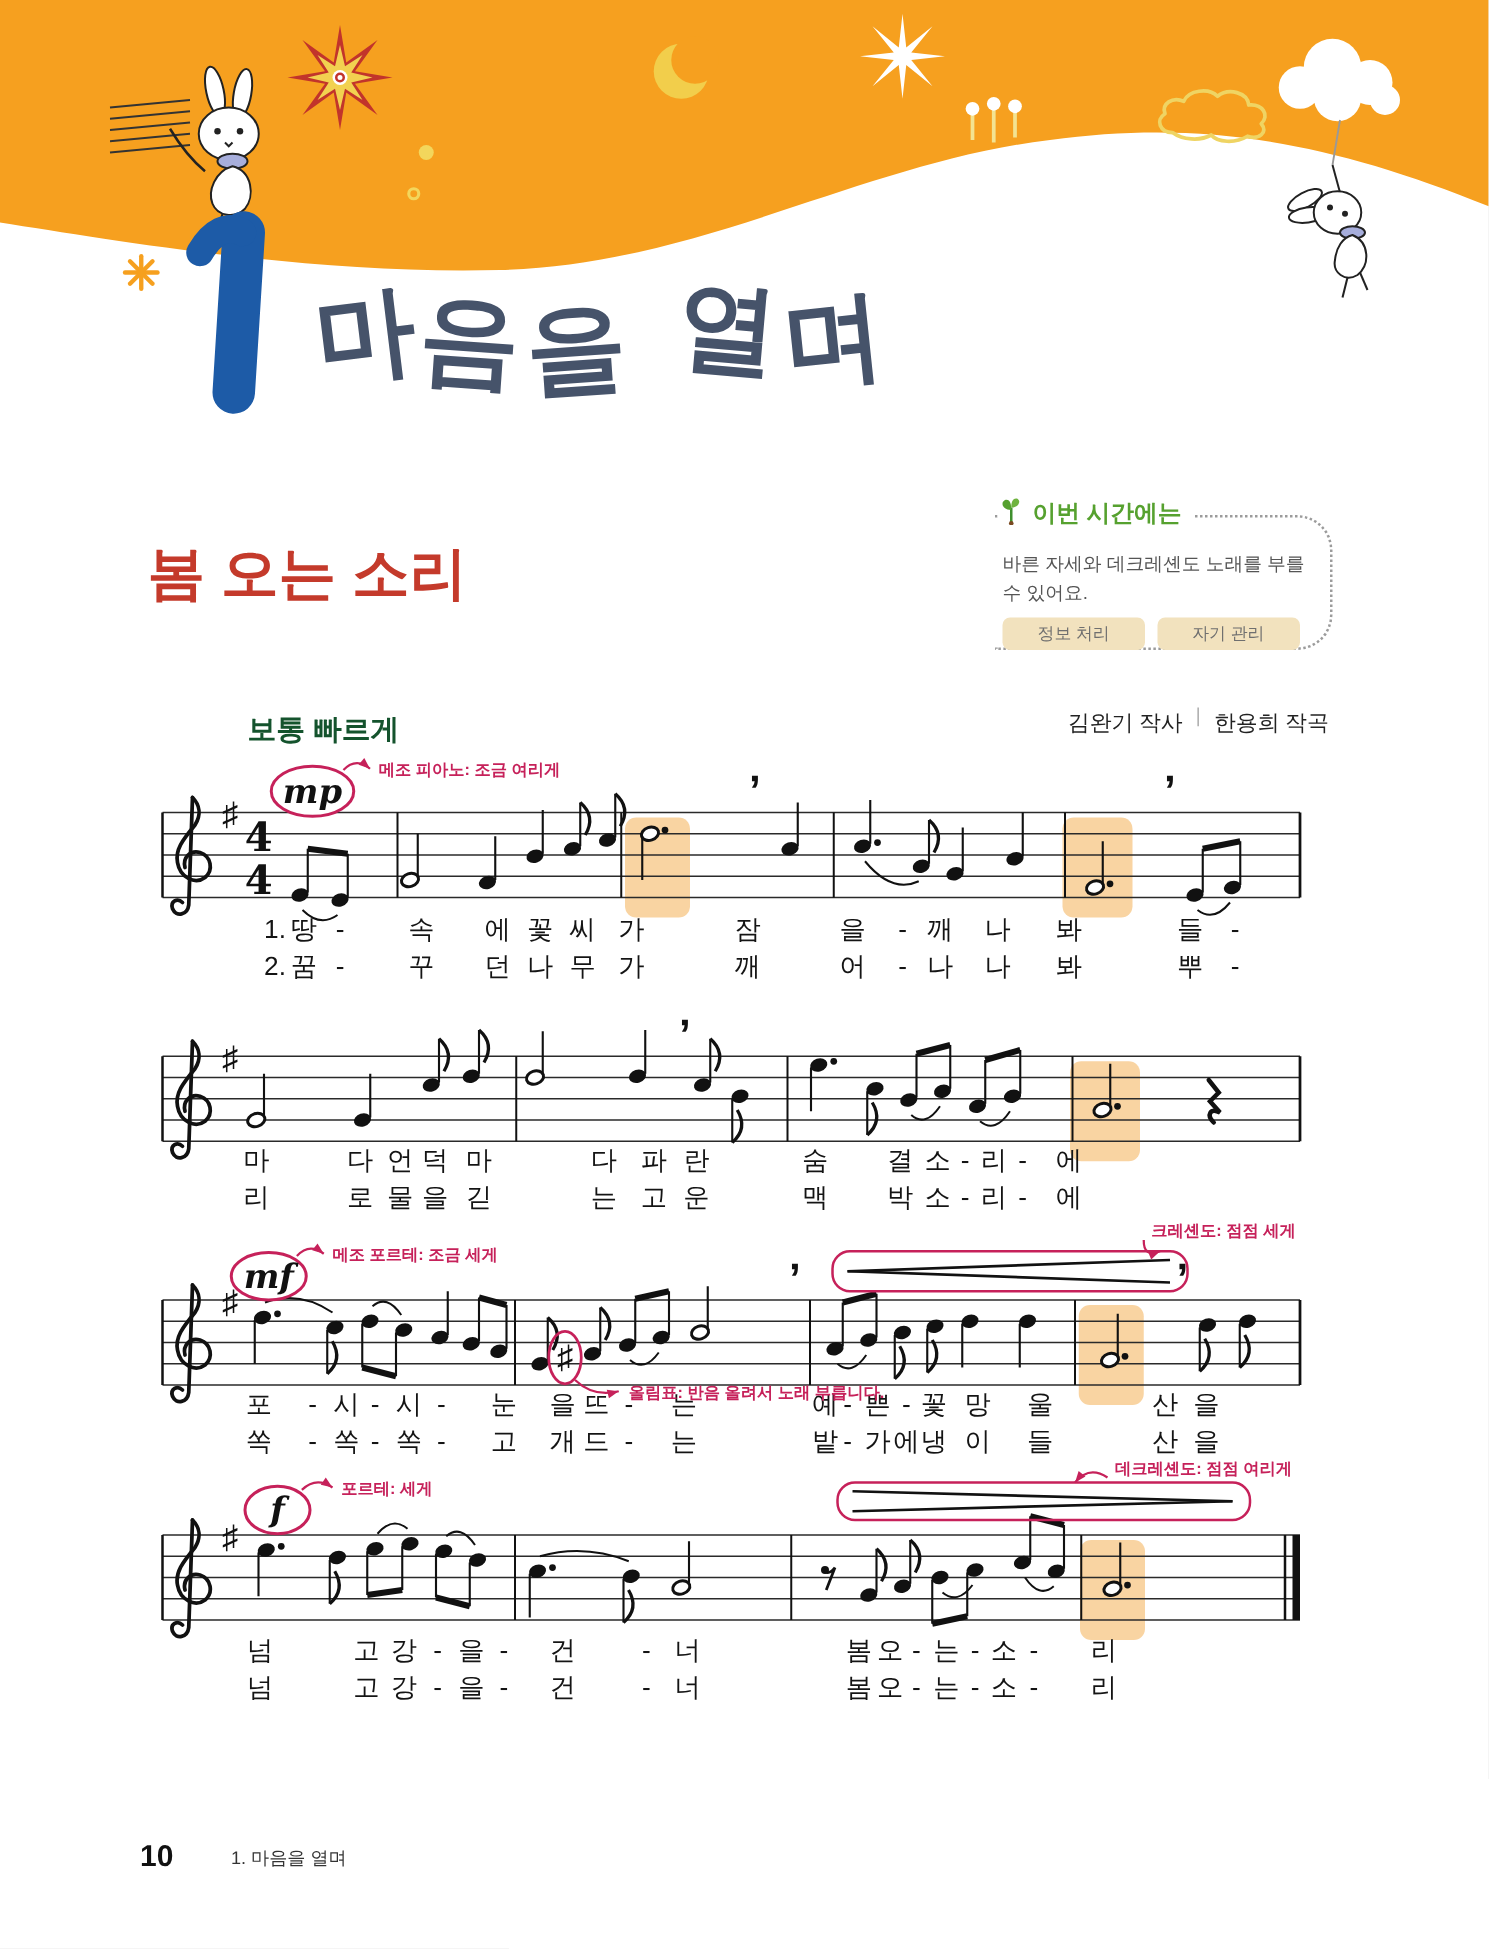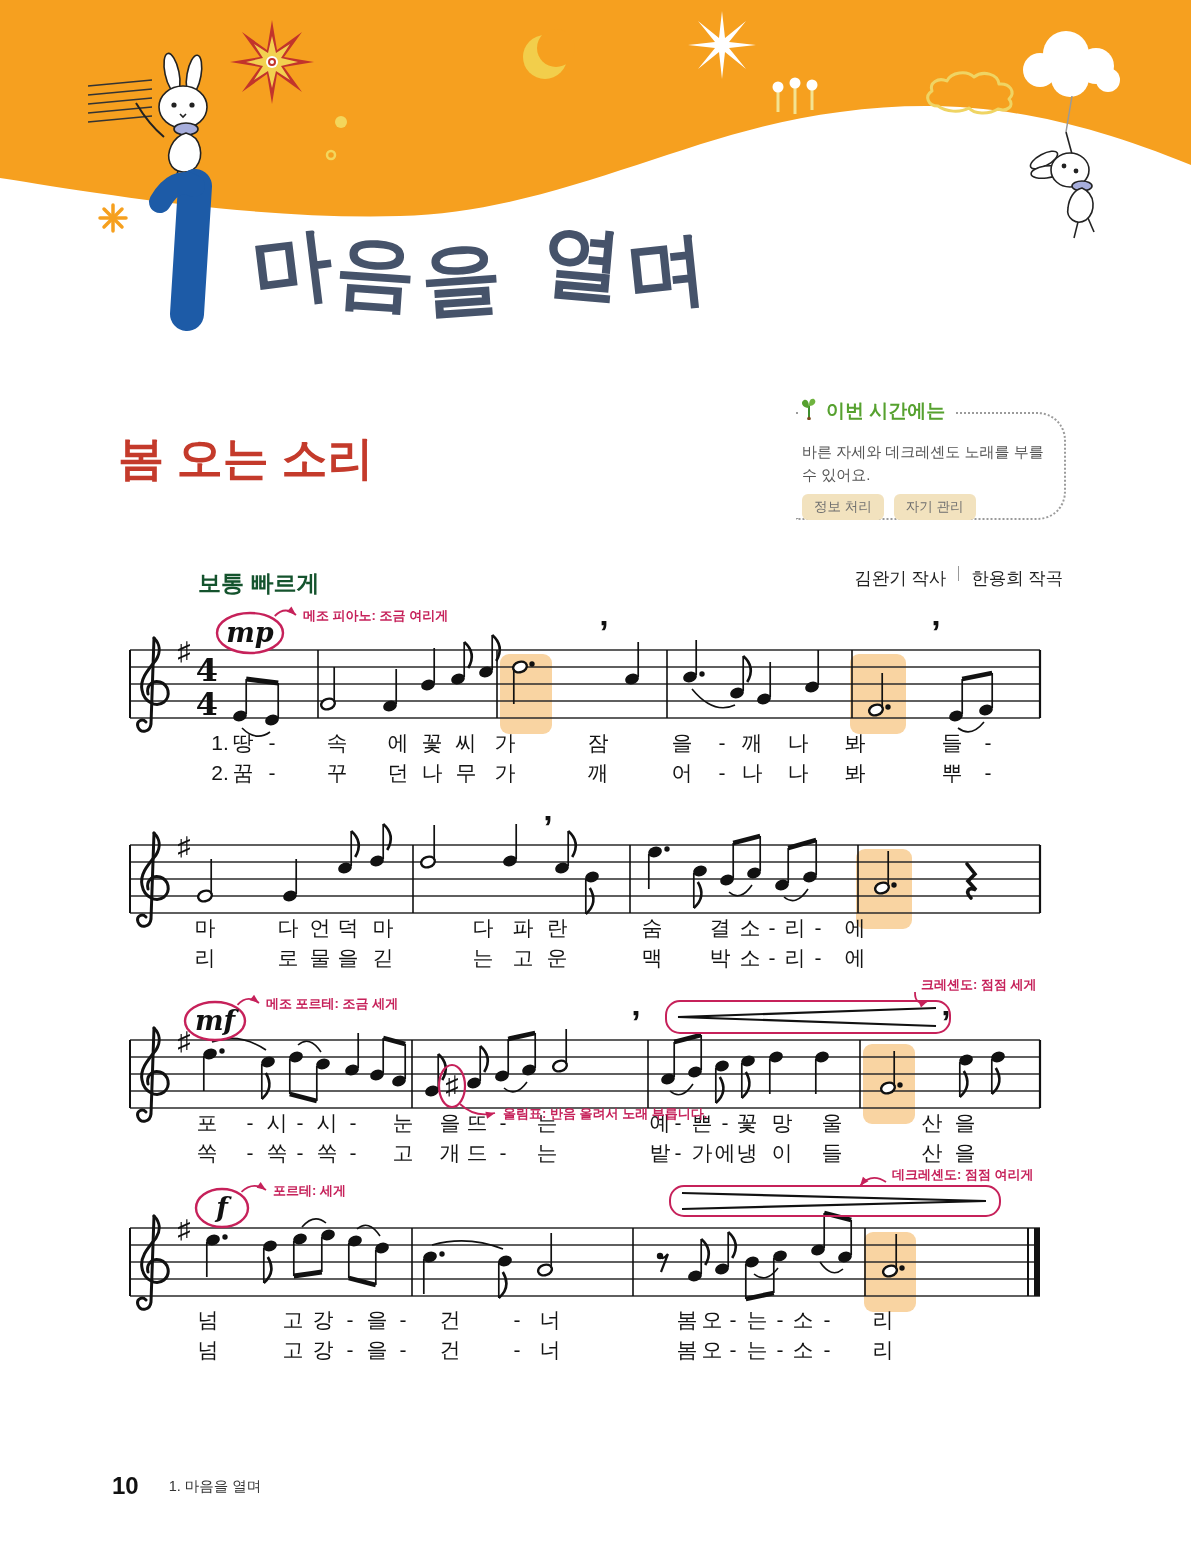--- a/index.html
+++ b/index.html
@@ -10,28 +10,28 @@
   .unit-title{position:absolute;left:252px;top:212px;font-size:80px;font-weight:800;
               color:#46536A;letter-spacing:4px;white-space:nowrap;}
   .unit-title span{display:inline-block;}
   .song-title{position:absolute;left:118px;top:428px;font-size:46px;font-weight:800;color:#C43A2B;}
   .lesson-box{position:absolute;left:796px;top:412px;width:268px;height:104px;
               border:2px dotted #9b9b9b;border-left:none;border-radius:0 28px 28px 0;}
   .lesson-title{position:absolute;left:798px;top:398px;background:#fff;padding:0 10px 0 0;
                 color:#56A12F;font-weight:800;font-size:19px;display:flex;gap:6px;}
   .lesson-body{position:absolute;left:802px;top:440px;font-size:15px;color:#555;line-height:1.55;}
   .lesson-tags{position:absolute;left:802px;top:494px;display:flex;gap:10px;}
-  .tag{background:#F2E2BE;color:#6F6F6F;font-size:13.5px;padding:4px 12px;border-radius:6px;}
+  .tag{background:#F2E2BE;color:#6F6F6F;font-size:13.5px;padding:4px 28px;border-radius:6px;}
   .tempo{position:absolute;left:198px;top:568px;font-size:23px;color:#14532d;font-weight:bold;}
   .credits{position:absolute;right:128px;top:566px;font-size:17.5px;color:#222;
            font-family:"Liberation Serif", serif;display:flex;}
   .credits .sep{display:inline-block;width:1px;height:15px;background:#999;margin:0 12px;}
   .footer{position:absolute;left:112px;top:1472px;display:flex;align-items:center;}
   .footer .pn{font-size:24px;font-weight:800;color:#111;}
-  .footer .ft{font-size:14.5px;color:#333;margin-left:30px;}
+  .footer .ft{font-size:14.5px;color:#333;margin-left:46px;}
 </style>
 </head>
 <body>
 
 <div class="page">
 
   <svg class="abs" style="left:0;top:0" width="1191" height="345" viewBox="0 0 1191 345">
     <path fill="#F6A01F" d="M0,0 H1191 V165 C1060,112 960,96 840,112 C690,130 560,212 400,216 C250,220 90,192 0,178 Z"></path>
 
     <g>

